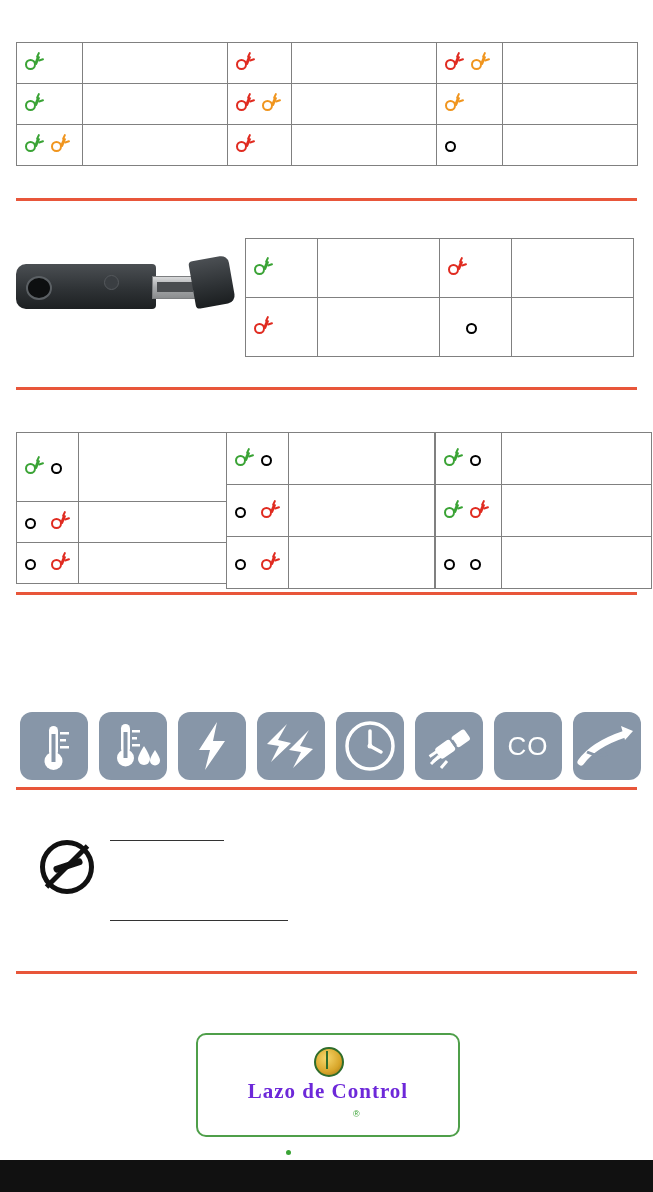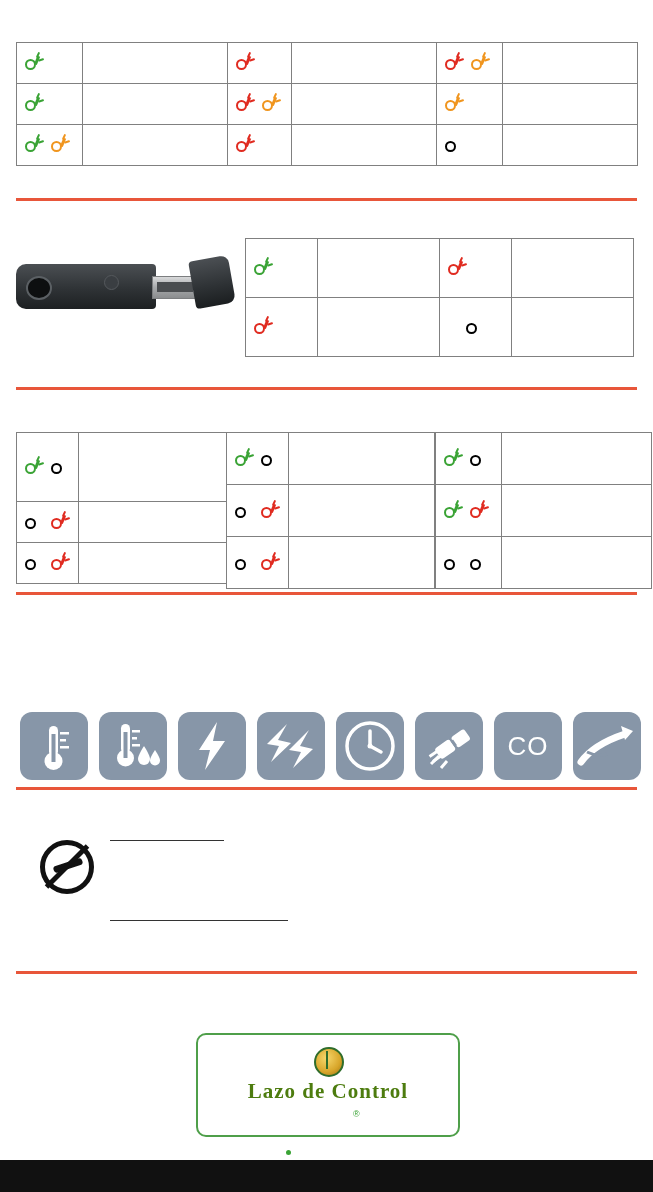--- a/index.html
+++ b/index.html
@@ -305,21 +305,21 @@
     width: 2px; height: 18px;
     background: #2f6d2b;
   }
   .logo-text {
     position: absolute;
     left: 0; top: 44px; width: 260px;
     text-align: center;
     font-family: "Liberation Serif", serif;
     font-weight: bold;
     font-size: 21px;
-    color: #4d7c0f;
+    color: #6d28d9;
     letter-spacing: 1px;
   }
   .logo-tm {
     position: absolute;
     left: 155px;
     top: 74px;
     font-size: 9px;
     color: #3aa335;
   }
 

